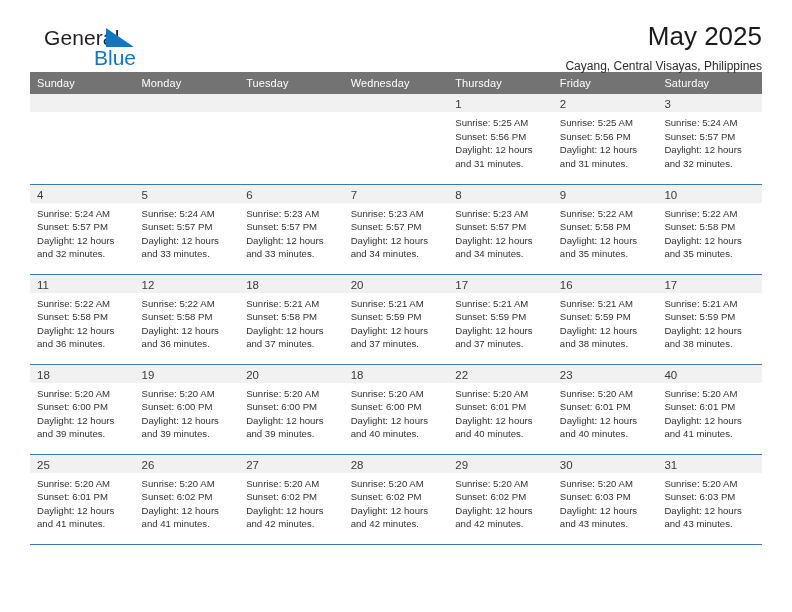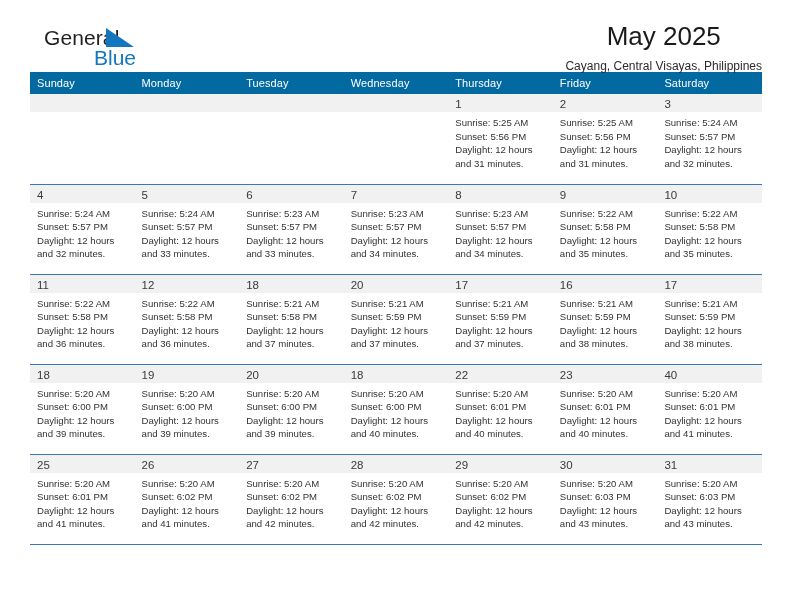--- a/index.html
+++ b/index.html
@@ -68,41 +68,40 @@
     top: 20px;
     text-align: right;
   }
   .cal-title {
     font-size: 26px;
     color: #1a1a1a;
     line-height: 32px;
     font-weight: normal;
     margin: 0;
     white-space: nowrap;
-    text-align: center;
   }
   .cal-subtitle {
     font-size: 12px;
     color: #2b2b2b;
     line-height: 20px;
     margin: 4px 0 0 0;
     white-space: nowrap;
   }
 
   
   .cal-wrap {
     margin: 0 30px;
   }
   table.calendar {
     width: 732px;
     border-collapse: collapse;
     table-layout: fixed;
   }
   table.calendar thead th {
-    background: #0369a1;
+    background: #737373;
     color: #ffffff;
     font-size: 11px;
     font-weight: normal;
     text-align: left;
     padding: 5px 0 5px 7px;
     height: 21px;
     letter-spacing: 0.1px;
   }
   table.calendar tbody td {
     vertical-align: top;

